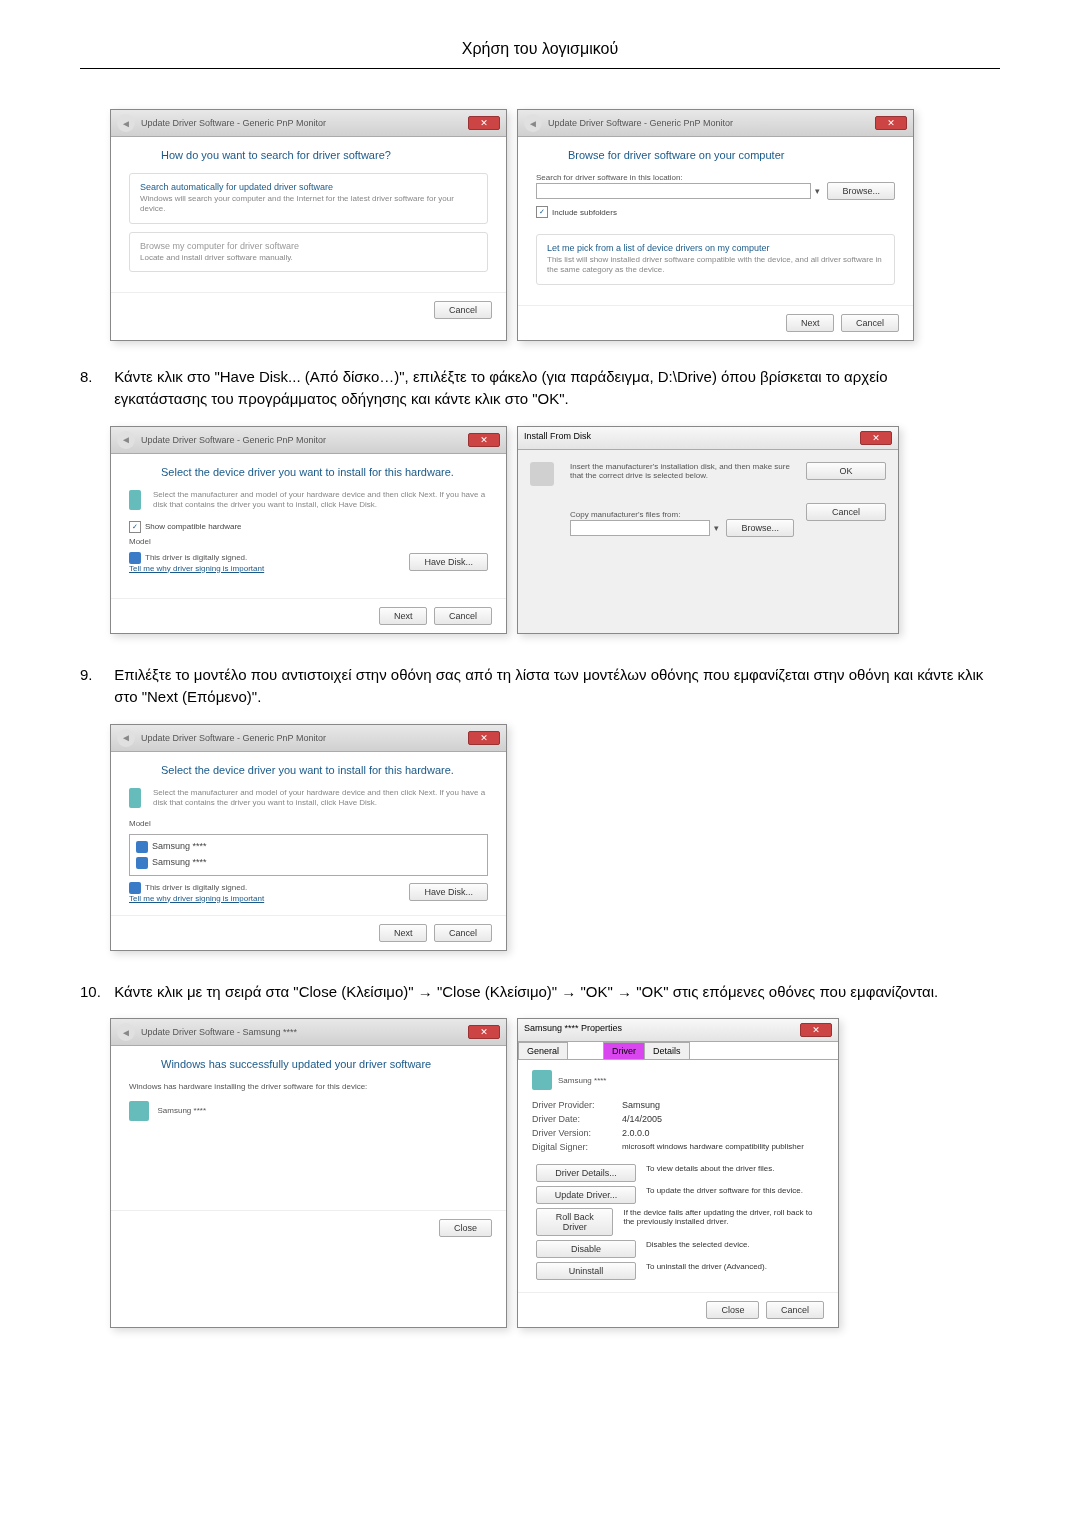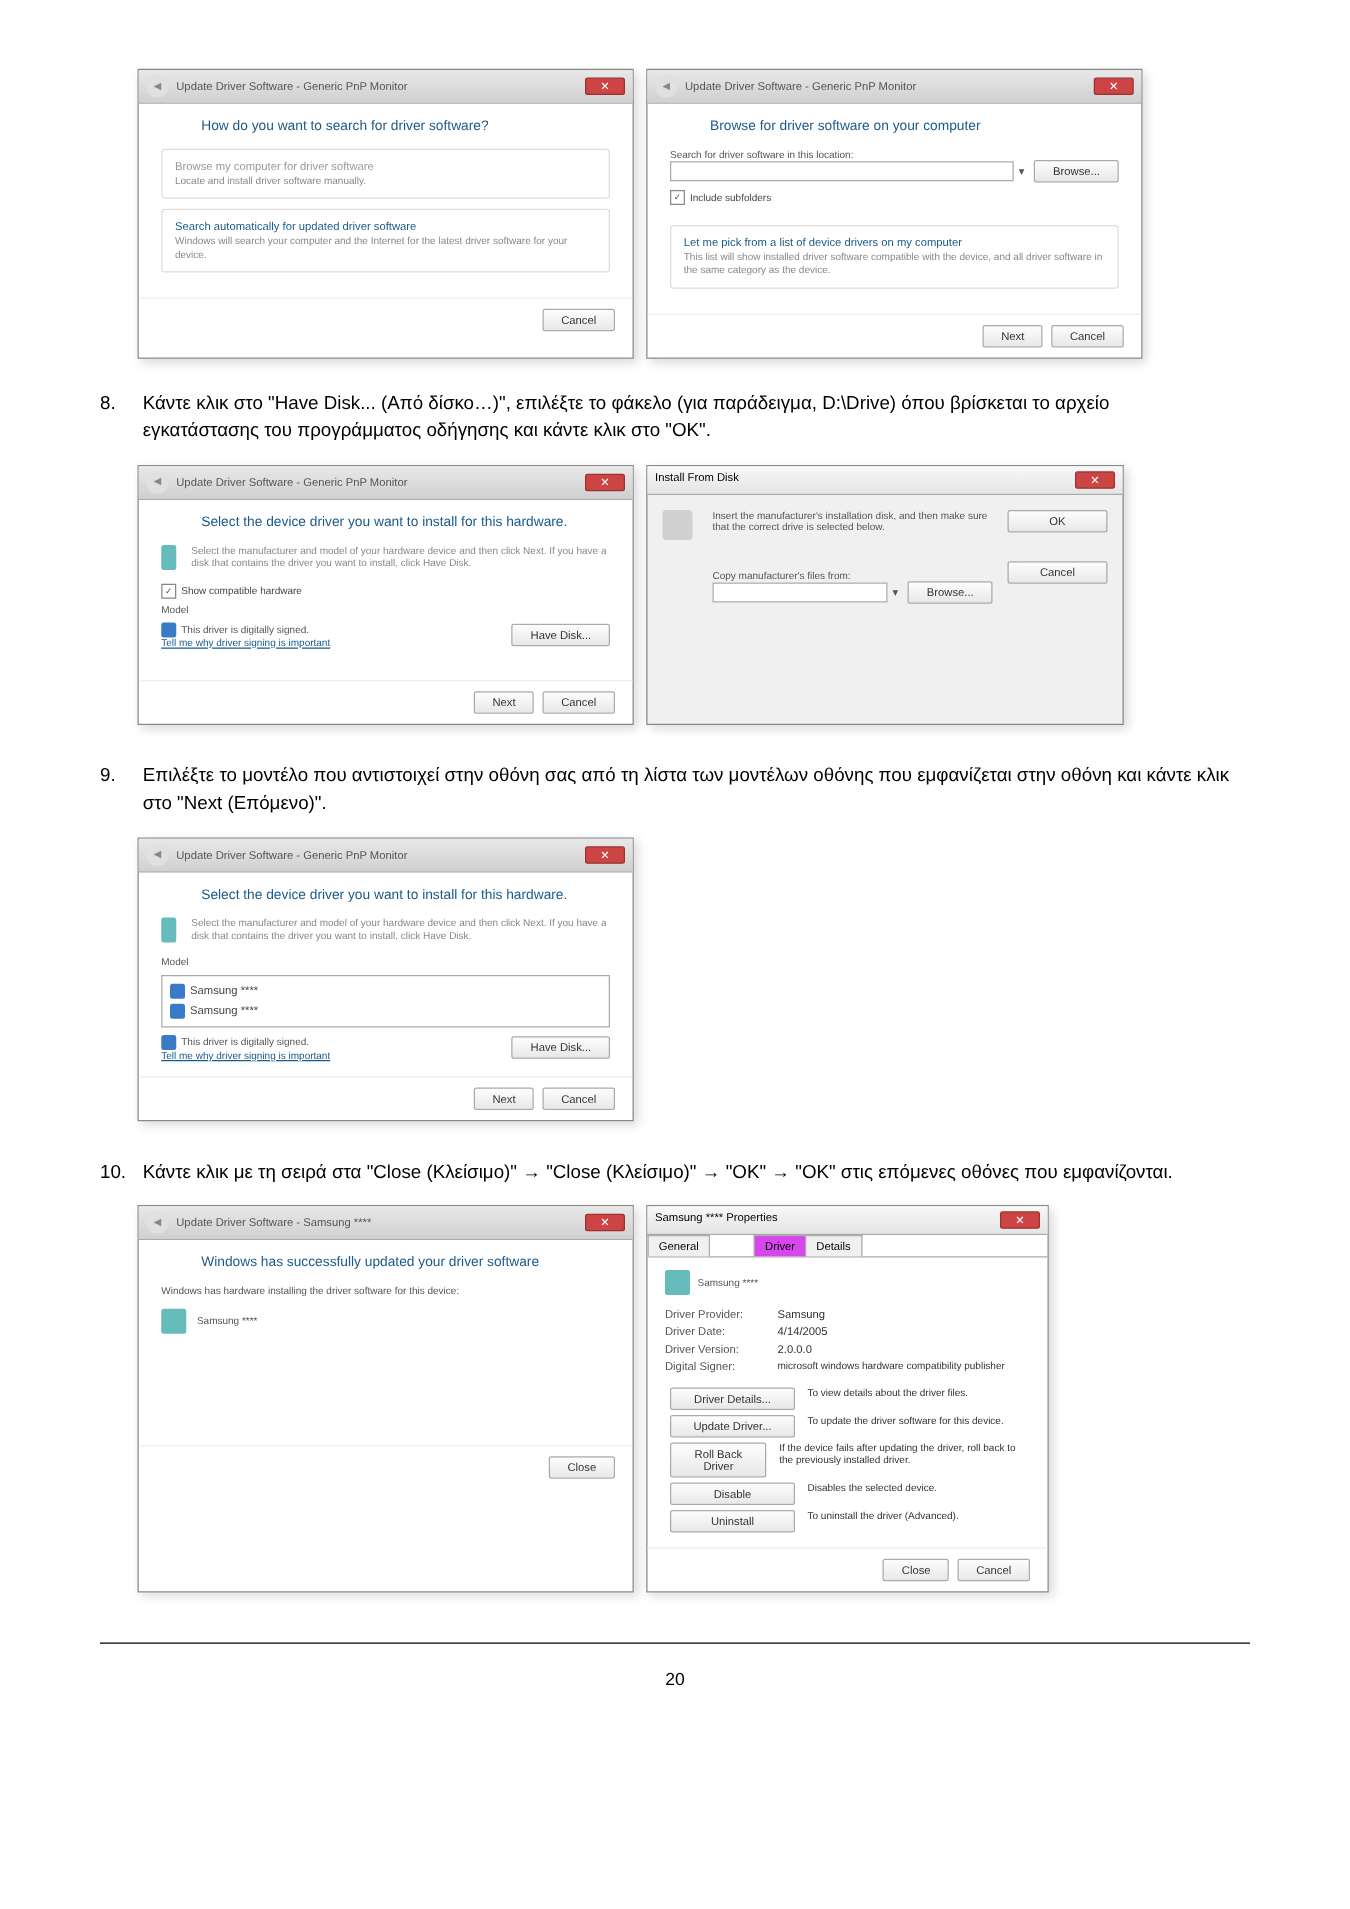--- a/index.html
+++ b/index.html
@@ -274,40 +274,41 @@
   padding: 20px;
   font-size: 14px;
   border-top: 1px solid #000;
   margin-top: 40px;
 }
 </style>
 </head>
 <body>
 
 <div class="page">
+  <div class="header-title">Χρήση του λογισμικού</div>
 
   <div class="screenshot-row">
 
     <div class="window">
       <div class="window-title">
         <div class="title-left">
           <span class="back-icon">◄</span>
           <span>Update Driver Software - Generic PnP Monitor</span>
         </div>
         <span class="close-icon">✕</span>
       </div>
       <div class="window-body">
         <div class="blue-heading">How do you want to search for driver software?</div>
         <div class="option-block">
+          <div class="option-title">Search automatically for updated driver software</div>
+          <div class="option-desc">Windows will search your computer and the Internet for the latest driver software for your device.</div>
+        </div>
+        <div class="option-block">
           <div class="option-title gray">Browse my computer for driver software</div>
           <div class="option-desc">Locate and install driver software manually.</div>
-        </div>
-        <div class="option-block">
-          <div class="option-title">Search automatically for updated driver software</div>
-          <div class="option-desc">Windows will search your computer and the Internet for the latest driver software for your device.</div>
         </div>
       </div>
       <div class="window-footer">
         <span class="btn">Cancel</span>
       </div>
     </div>
 
     <div class="window">
       <div class="window-title">
         <div class="title-left">
@@ -530,14 +531,13 @@
             </div>
         </div>
         <div class="window-footer">
           <span class="btn">Close</span>
           <span class="btn">Cancel</span>
         </div>
       </div>
     </div>
   </div>
 
-  <div class="footer">20</div>
 </div>
 
 </body></html>

